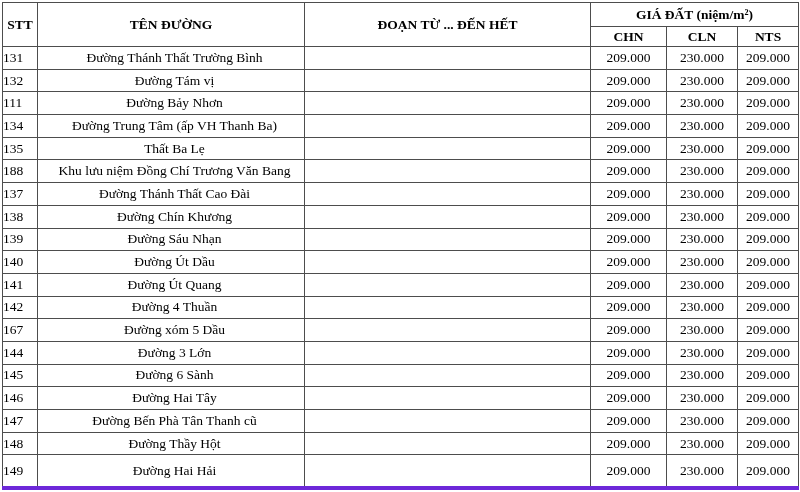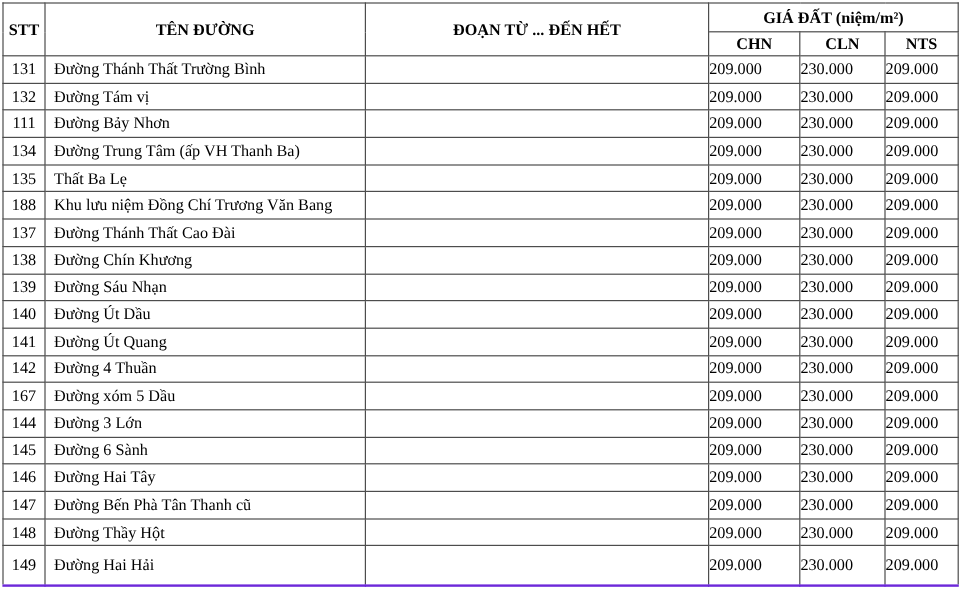--- a/index.html
+++ b/index.html
@@ -19,42 +19,42 @@
     margin: 2px;
     background: #ffffff;
   }
   table.price-table th,
   table.price-table td {
     border: 1px solid #4d4d4d;
     overflow: hidden;
     white-space: nowrap;
   }
   table.price-table {
-    border-bottom: 2px solid #6d28d9;
+    border-bottom: 4px solid #6d28d9;
   }
   thead th {
     font-weight: bold;
     text-align: center;
     vertical-align: middle;
     font-size: 13.5px;
     padding: 0 2px;
   }
   thead tr.hdr-top { height: 24px; }
   thead tr.hdr-sub { height: 20px; }
   tbody tr { height: 22.7px; }
   tbody tr.tall { height: 33px; }
   tbody td {
     font-size: 13.5px;
     padding: 0;
     vertical-align: middle;
   }
-  td.stt  { text-align: center; }
-  td.name { text-align: left; padding-left: 7px; }
+  td.stt  { text-align: left; }
+  td.name { text-align: center; padding-left: 7px; }
   td.doan { text-align: left; }
-  td.num  { text-align: left; }
+  td.num  { text-align: center; }
 </style>
 </head>
 <body>
 
 <table class="price-table">
   <colgroup>
     <col style="width:35px">
     <col style="width:267px">
     <col style="width:286px">
     <col style="width:76px">

